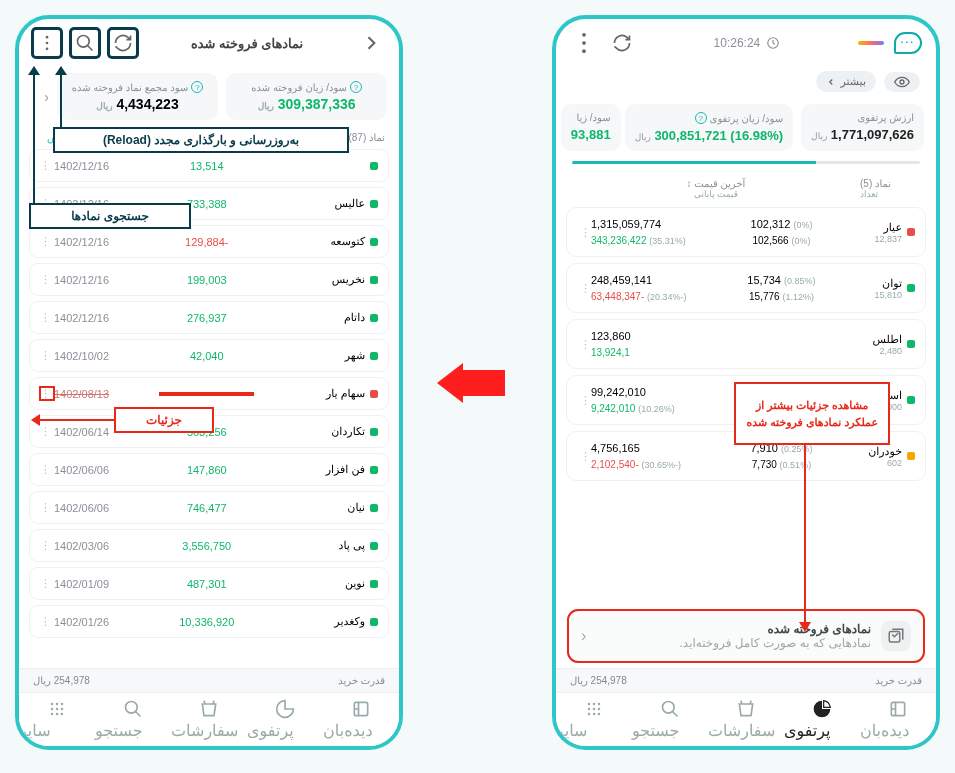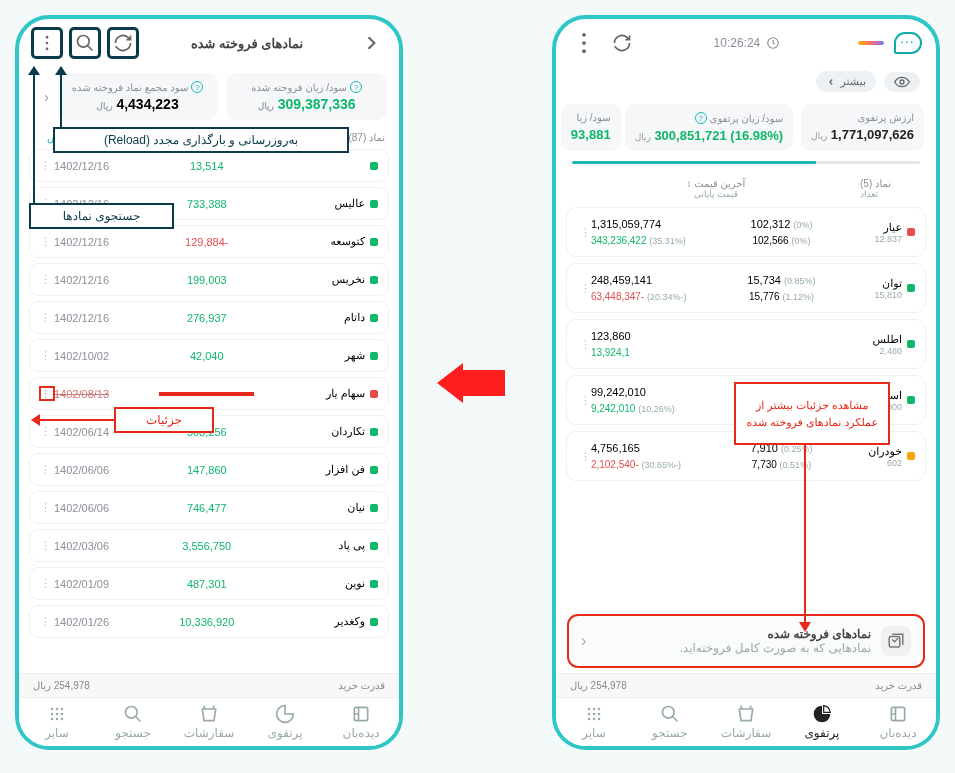--- a/index.html
+++ b/index.html
@@ -49,27 +49,27 @@
 .row .end{flex:1;text-align:left;line-height:1.5}
 .row .sub{font-size:10px}
 .small{font-size:9px;color:#9aa}
 .sold-box{margin:6px 12px;background:#fafbfb;border:1px solid #eceeef;border-radius:10px;padding:10px 12px;display:flex;align-items:center;justify-content:space-between}
 .sold-ic{width:30px;height:30px;border-radius:8px;background:#eef0f1;display:flex;align-items:center;justify-content:center;color:#777}
 .sold-txt{flex:1;text-align:right;margin-right:10px}
 .sold-title{font-size:12px;color:#444;font-weight:600}
 .sold-sub{font-size:12px;color:#9aa}
 .btm-power{background:#f7f8f9;padding:6px 14px;font-size:10px;color:#888;display:flex;justify-content:space-between;border-top:1px solid #eee}
 .nav{display:flex;background:#fff;border-top:1px solid #eee;padding:6px 0}
-.nav-item{flex:1;text-align:center;font-size:12px;color:#9aa;cursor:pointer}
+.nav-item{flex:1;text-align:left;font-size:16px;color:#9aa;cursor:pointer}
 .nav-item.active{color:#222}
 .nav-item svg{width:20px;height:20px;display:block;margin:0 auto 2px}
 
 .hl-red{outline:2px solid #e8291a;outline-offset:-1px}
 .hl-dark{outline:3px solid #0a3b4a;outline-offset:-1px}
-.callout{position:absolute;background:#fff;border:2px solid #0a3b4a;padding:4px 8px;font-size:12px;font-weight:400;color:#0a3b4a;white-space:nowrap;z-index:5}
+.callout{position:absolute;background:#fff;border:2px solid #0a3b4a;padding:4px 8px;font-size:12px;font-weight:700;color:#0a3b4a;white-space:nowrap;z-index:5}
 .callout.red-c{border-color:#e8291a;color:#e8291a}
 .arrow-line{position:absolute;background:#e8291a;z-index:4}
 .arrow-line.dark{background:#0a3b4a}
 .arrow-head{position:absolute;width:0;height:0;z-index:4}
 .arrow-big{position:relative}
 .arrow-big .shaft{width:44px;height:26px;background:#ff1e1e;position:absolute;top:7px;left:18px}
 .arrow-big .tip{width:0;height:0;border-top:20px solid transparent;border-bottom:20px solid transparent;border-right:26px solid #ff1e1e;position:absolute;top:0;left:-6px}
 
 .title-center{flex:1;text-align:center;font-size:13px;color:#444;font-weight:600}
 .summary-wrap{display:flex;gap:8px;padding:6px 12px;align-items:center}
@@ -502,21 +502,21 @@
      <div class="c1">
           <span class="sq g"></span>
           <span>وکغدیر</span>
         </div>
      <div class="c2 green " style="margin:0 4px">10,336,920</div>
      <div class="c3" style="">1402/01/26</div>
      <div class="c4 ">⋮</div>
    </div>
     </div>
 
-  <div class="callout" style="top:184px;left:10px;width:145px;text-align:center">جستجوی نمادها</div>
+  <div class="callout" style="top:184px;left:10px;width:162px;text-align:center">جستجوی نمادها</div>
 
   <div class="callout red-c" style="top:388px;left:95px;width:100px;text-align:center">جزئیات</div>
   <div class="arrow-line" style="top:400px;left:20px;width:75px;height:2px"></div>
   <div class="arrow-head" style="top:395px;left:12px;border-top:6px solid transparent;border-bottom:6px solid transparent;border-right:9px solid #e8291a"></div>
 
   <div class="btm-power">
     <span>قدرت خرید</span>
     <span><span>254,978</span> <span class="cur">ریال</span></span>
   </div>
 

